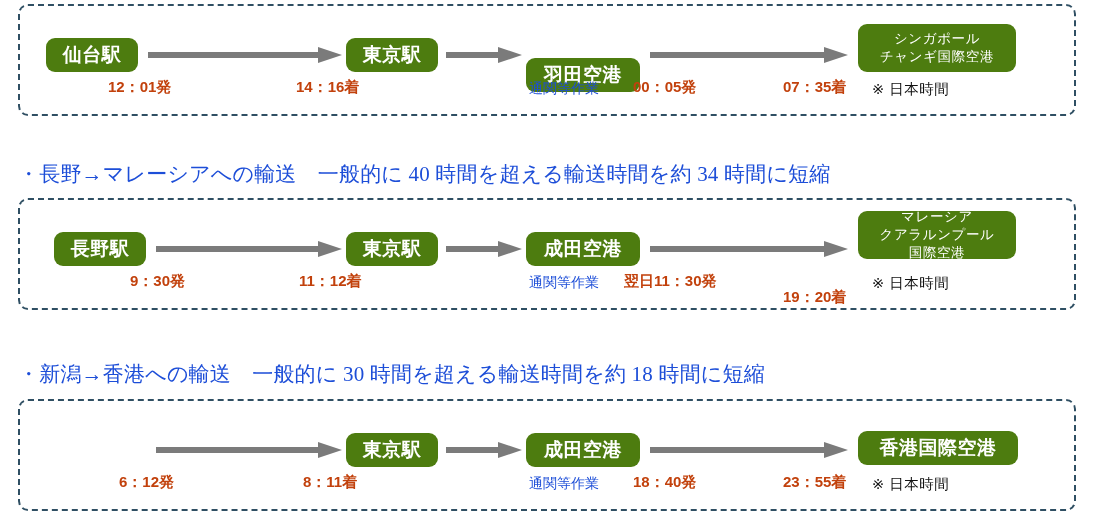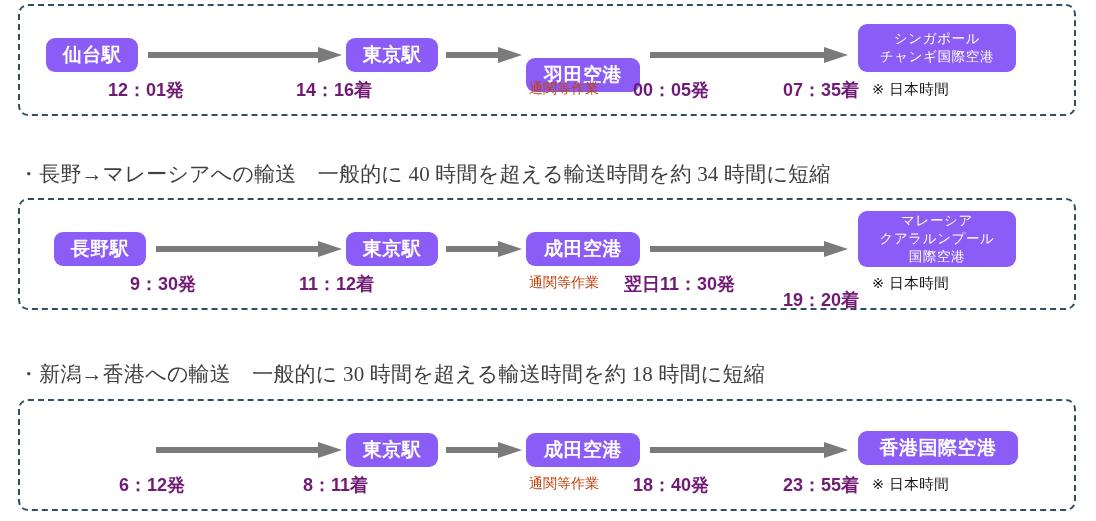--- a/index.html
+++ b/index.html
@@ -22,21 +22,21 @@
     height: 521px;
   }
 
   
   .section-heading {
     position: absolute;
     left: 18px;
     font-family: "Liberation Serif", "DejaVu Serif", serif;
     font-size: 21px;
     line-height: 1;
-    color: #404040;
+    color: #1d4ed8;
     white-space: nowrap;
     letter-spacing: 0.2px;
   }
 
   
   .route-panel {
     position: absolute;
     left: 18px;
     width: 1058px;
     box-sizing: border-box;
@@ -48,21 +48,21 @@
   .panel-inner {
     position: relative;
     width: 100%;
     height: 100%;
   }
 
   
   .node {
     position: absolute;
     box-sizing: border-box;
-    background: #8b5cf6;
+    background: #4d7c0f;
     color: #ffffff;
     border-radius: 9px;
     display: flex;
     align-items: center;
     justify-content: center;
     text-align: center;
     font-family: "Liberation Sans", "DejaVu Sans", sans-serif;
     font-weight: bold;
     letter-spacing: 0.5px;
   }
@@ -89,31 +89,31 @@
     height: 16px;
     display: block;
   }
   .arrow svg { display: block; width: 100%; height: 100%; }
 
   
   .time-label {
     position: absolute;
     font-family: "Liberation Sans", "DejaVu Sans", sans-serif;
     font-weight: bold;
-    font-size: 18px;
-    color: #701a75;
+    font-size: 15px;
+    color: #c2410c;
     white-space: nowrap;
     letter-spacing: 0px;
   }
   .work-label {
     position: absolute;
     font-family: "Liberation Sans", "DejaVu Sans", sans-serif;
     font-size: 14px;
     font-weight: normal;
-    color: #c2410c;
+    color: #1d4ed8;
     white-space: nowrap;
   }
   .note-label {
     position: absolute;
     font-family: "Liberation Sans", "DejaVu Sans", sans-serif;
     font-size: 14.5px;
     color: #111111;
     white-space: nowrap;
     letter-spacing: 0.5px;
   }
@@ -201,21 +201,21 @@
       <div class="node single" style="left:506px; top:32px; width:114px;">
         <span class="node-line">成田空港</span>
       </div>
 
       <div class="arrow" style="left:630px; top:41px; width:198px;">
         <svg viewBox="0 0 198 16" preserveAspectRatio="none" aria-hidden="true">
           <path d="M0,5 L174,5 L174,0 L198,8 L174,16 L174,11 L0,11 Z" fill="#7b7b7b"></path>
         </svg>
       </div>
 
-      <div class="node multi" style="left:838px; top:11px; width:158px; height:56px;">
+      <div class="node multi" style="left:838px; top:11px; width:158px; height:48px;">
         <div>
           <span class="node-line">マレーシア</span>
           <span class="node-line">クアラルンプール</span>
           <span class="node-line">国際空港</span>
         </div>
       </div>
 
       <div class="time-label" style="left:110px; top:72px;">9：30発</div>
       <div class="time-label" style="left:279px; top:72px;">11：12着</div>
       <div class="work-label" style="left:509px; top:74px;">通関等作業</div>

